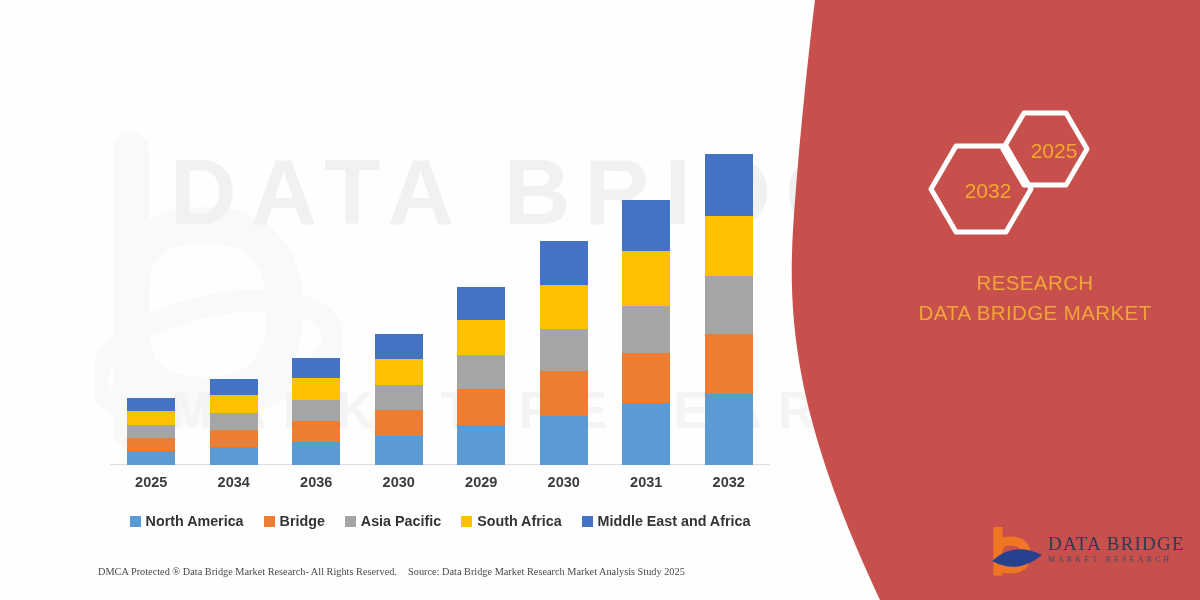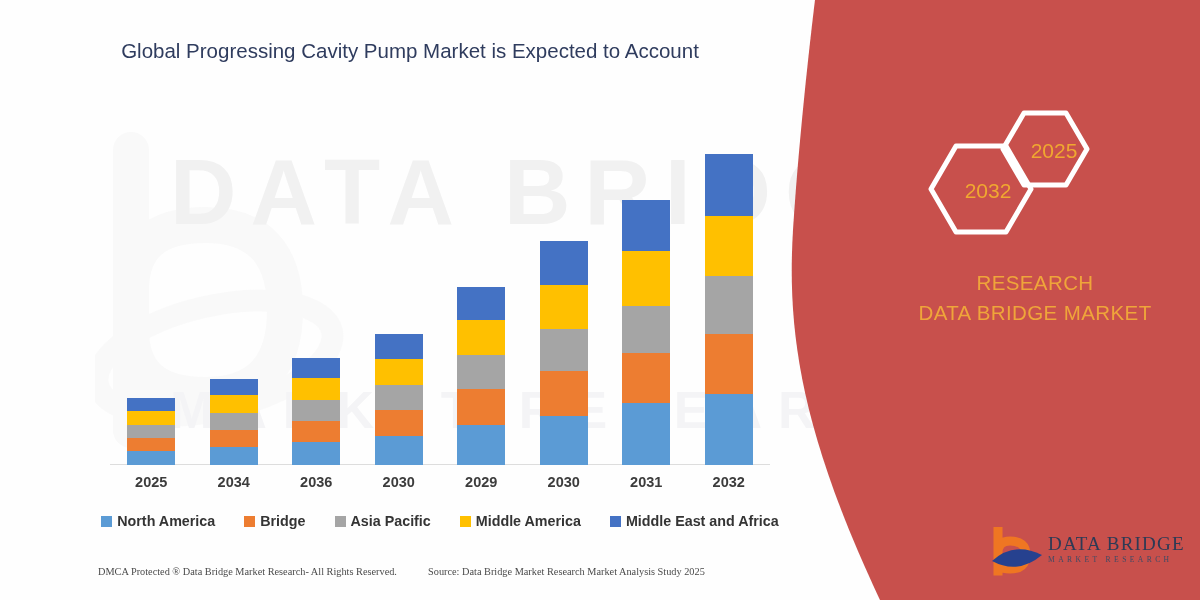--- a/index.html
+++ b/index.html
@@ -95,21 +95,21 @@
   }
 
   
   .legend {
     position:absolute;
     left:110px; top:513px;
     width:660px;
     display:flex;
     align-items:center;
     justify-content:center;
-    gap:29px;
+    gap:20px;
     flex-wrap:nowrap;
   }
   .legend-item { display:flex; align-items:center; gap:5px; }
   .legend-swatch { width:11px; height:11px; flex:0 0 auto; }
   .legend-label {
     font-size:14.3px;
     font-weight:700;
     color:#343434;
     white-space:nowrap;
   }
@@ -118,21 +118,21 @@
   .footer {
     position:absolute;
     left:0; top:566px;
     width:790px;
     display:flex;
     font-family:"Liberation Serif", serif;
     font-size:10.3px;
     color:#4a4a4a;
   }
   .footer .fl { position:absolute; left:98px; white-space:nowrap; }
-  .footer .fr { position:absolute; left:428px; white-space:nowrap;text-align:right; }
+  .footer .fr { position:absolute; left:408px; white-space:nowrap;text-align:right; }
 
   
   #redpanel {
     position:absolute;
     left:0; top:0;
     width:1200px; height:600px;
     pointer-events:none;
   }
   .panel-title {
     position:absolute;
@@ -196,21 +196,20 @@
   <div class="wm-wrap">
     <svg class="wm-b" viewBox="0 0 300 330">
       <path d="M36 20 L36 300 M36 160 Q36 95 110 95 Q190 95 190 180 Q190 265 110 265 Q36 265 36 200" fill="none" stroke="#f3f3f3" stroke-width="36" stroke-linecap="round"></path>
       <ellipse cx="120" cy="228" rx="120" ry="52" fill="none" stroke="#f5f5f5" stroke-width="22" transform="rotate(-13 120 228)"></ellipse>
     </svg>
     <div class="wm-text t1">DATA BRIDGE</div>
     <div class="wm-text t2">MARKET RESEARCH</div>
   </div>
 
   <div class="chart-title">
-    <div>Global Progressing Cavity Pump Market is Expected to Account</div>
   </div>
 
   <div id="plot">
     <div class="baseline"></div>
   <div class="bar-group" style="left: 17.25px;">
         <div class="seg" style="height: 13px; background: rgb(68, 114, 196);"></div>
         <div class="seg" style="height: 14px; background: rgb(255, 192, 0);"></div>
         <div class="seg" style="height: 13px; background: rgb(165, 165, 165);"></div>
         <div class="seg" style="height: 13px; background: rgb(237, 125, 49);"></div>
         <div class="seg" style="height: 14px; background: rgb(91, 155, 213);"></div>
@@ -285,21 +284,21 @@
       <div class="legend-item">
         <span class="legend-swatch" style="background: rgb(237, 125, 49);"></span>
         <span class="legend-label">Bridge</span>
       </div>
       <div class="legend-item">
         <span class="legend-swatch" style="background: rgb(165, 165, 165);"></span>
         <span class="legend-label">Asia Pacific</span>
       </div>
       <div class="legend-item">
         <span class="legend-swatch" style="background: rgb(255, 192, 0);"></span>
-        <span class="legend-label">Middle America</span>
+        <span class="legend-label">South Africa</span>
       </div>
       <div class="legend-item">
         <span class="legend-swatch" style="background: rgb(68, 114, 196);"></span>
         <span class="legend-label">Middle East and Africa</span>
       </div>
     </div>
 
   <div class="footer">
     <span class="fl">DMCA Protected ® Data Bridge Market Research- All Rights Reserved.</span>
     <span class="fr">Source: Data Bridge Market Research  Market Analysis Study 2025</span>

